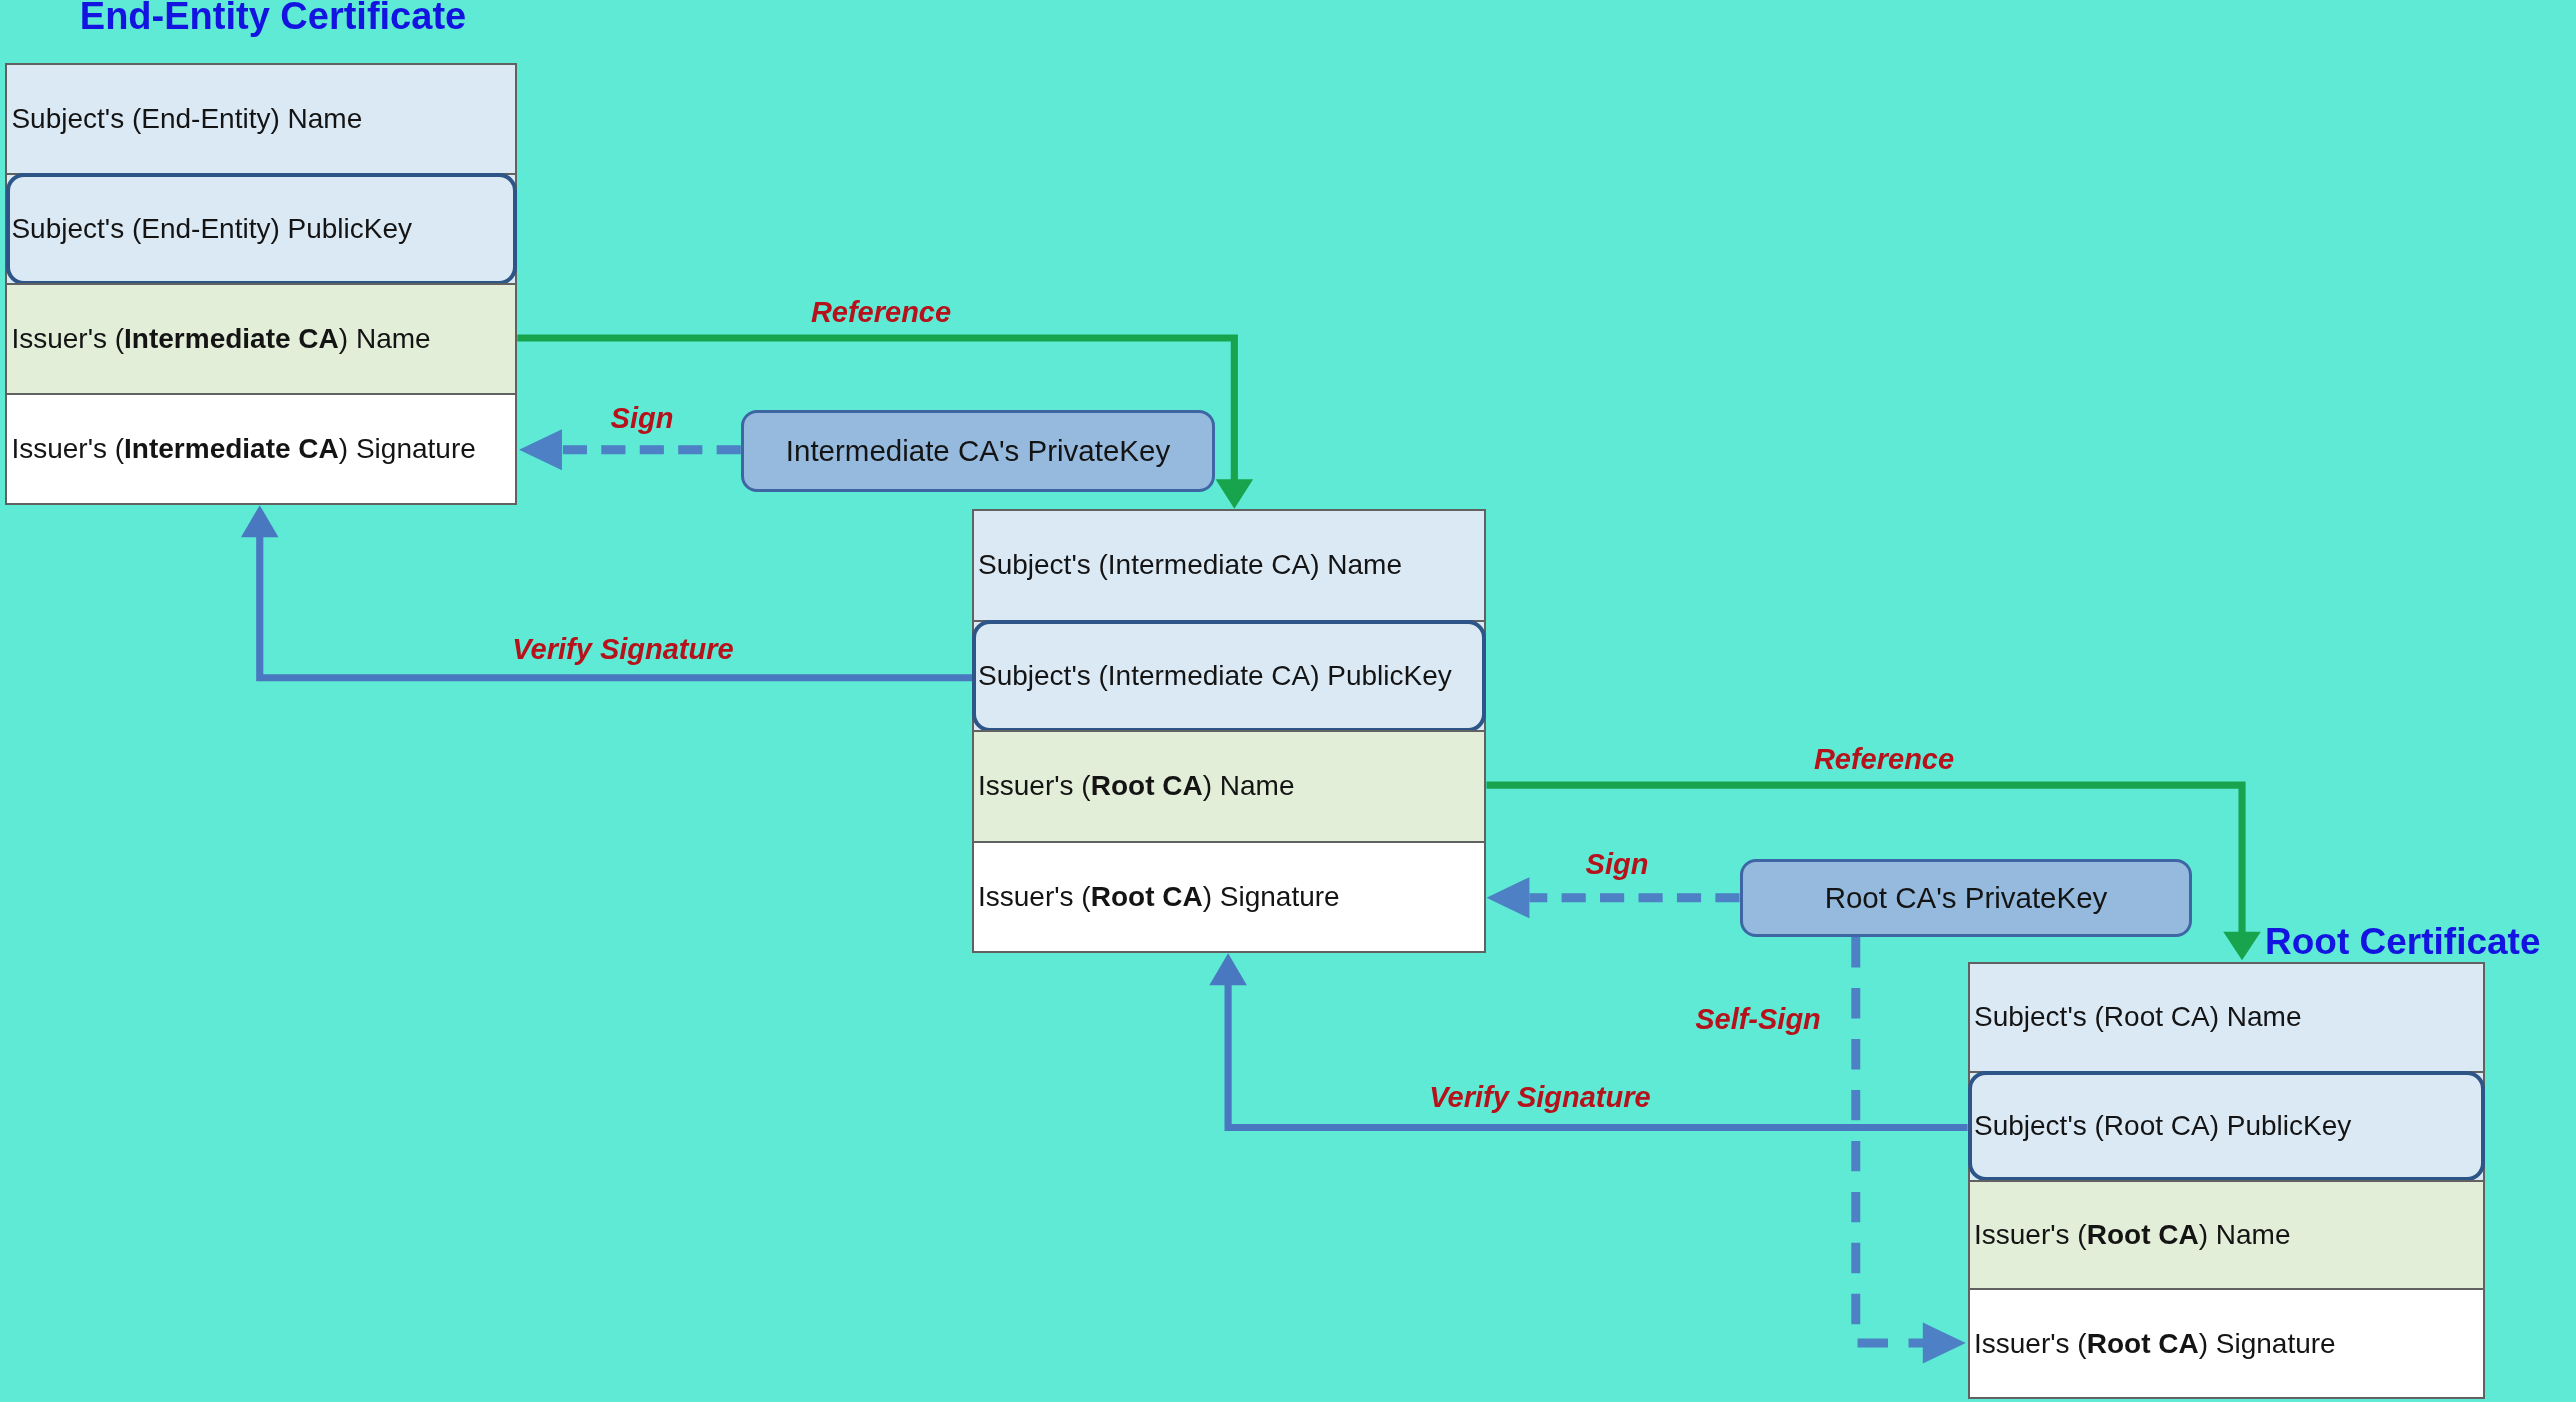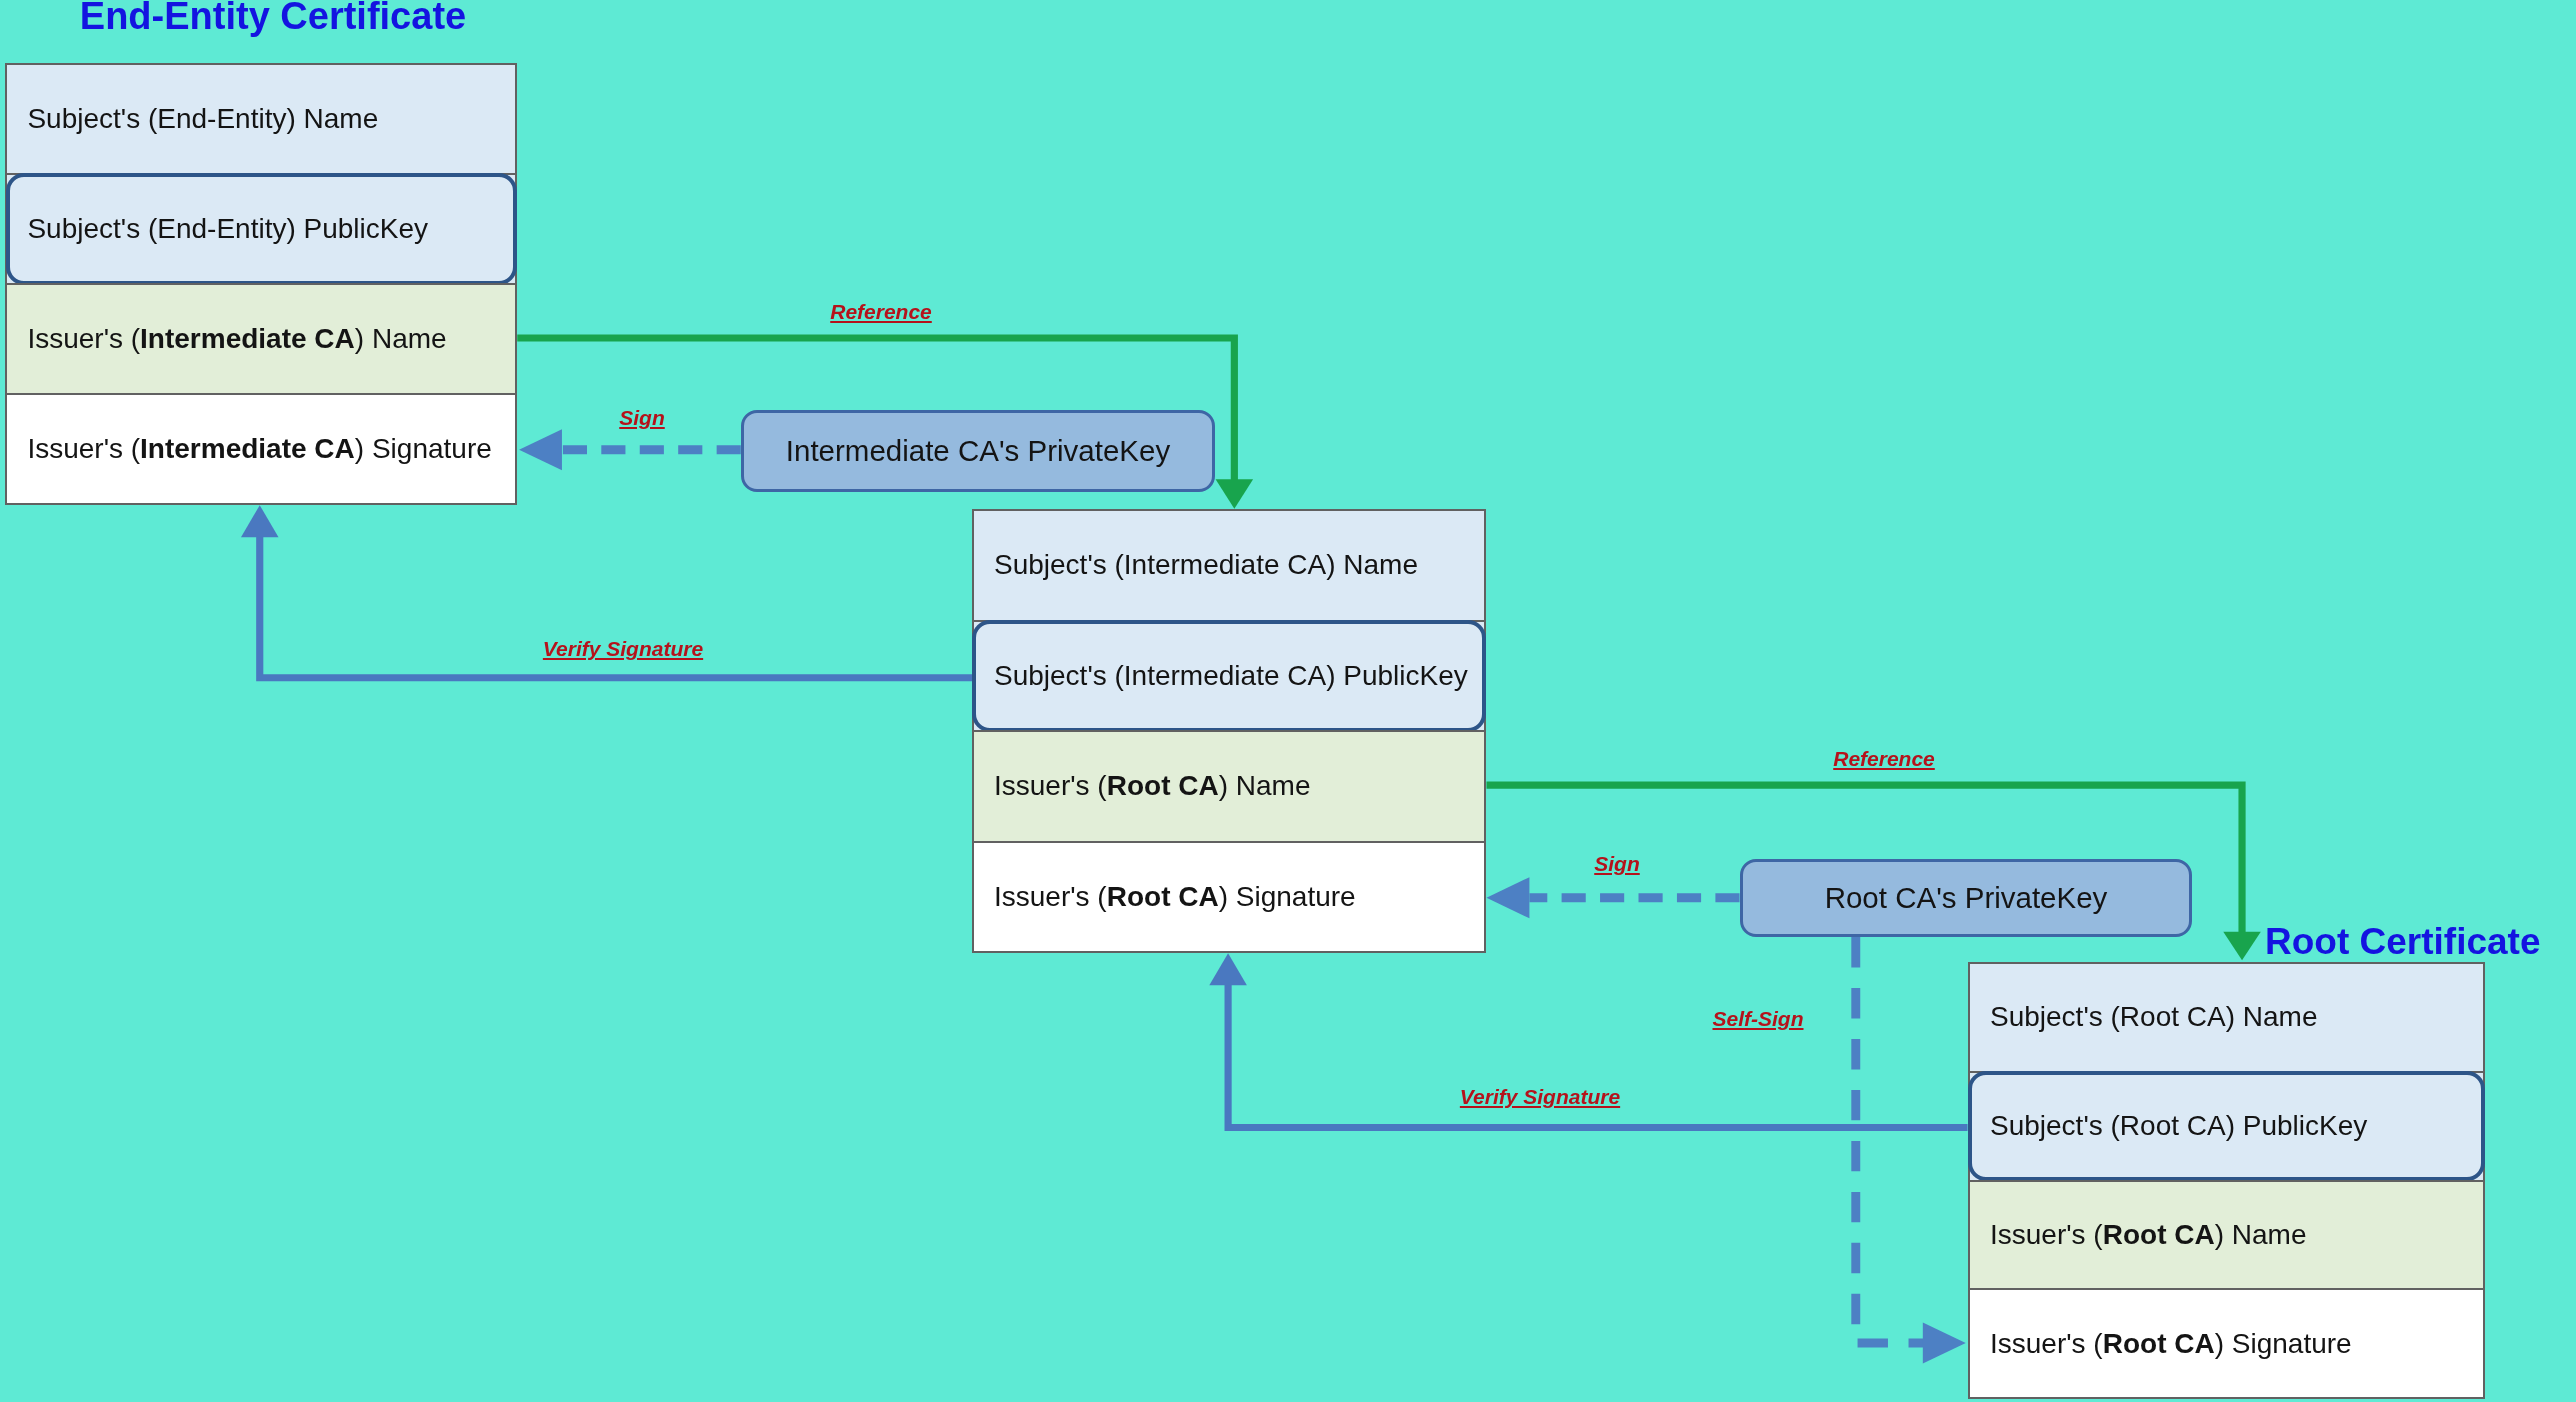--- a/index.html
+++ b/index.html
@@ -1,34 +1,34 @@
 <!DOCTYPE html>
 <html style="font-size:14.3px"><head>
 <meta charset="utf-8">
 <style>
   html,body{margin:0;padding:0;background:#000;}
   .stage{position:relative;width:2576px;height:1402px;background:#5eead4;overflow:hidden;
          font-family:"Liberation Sans",sans-serif;}
   svg.arrows{position:absolute;left:0;top:0;width:2576px;height:1402px;}
   .cert{position:absolute;display:flex;flex-direction:column;border:2.7px solid #616161;
         box-sizing:border-box;background:#fff;}
-  .row{flex:1;display:flex;align-items:center;padding-left:20px;font-size:28px;color:#141414;
+  .row{flex:1;display:flex;align-items:center;padding-left:4px;font-size:28px;color:#141414;
        position:relative;box-sizing:border-box;white-space:nowrap;}
   .row + .row{border-top:2.7px solid #616161;}
   .row.blue{background:#dbe9f5;}
   .row.green{background:#e2eed8;}
   .row.white{background:#ffffff;}
   .row.pk::after{content:"";position:absolute;inset:-1.8px;border:4.5px solid #2d5588;
                  border-radius:18px;pointer-events:none;}
   .keybox{position:absolute;background:#95bade;border:3.6px solid #3e66a5;border-radius:16px;
           display:flex;align-items:center;justify-content:center;font-size:29.5px;color:#141414;
           box-sizing:border-box;white-space:nowrap;}
   .title{position:absolute;color:#1414e0;font-weight:bold;font-size:38px;white-space:nowrap;}
-  .alabel{position:absolute;color:#b5121b;font-weight:bold;font-style:italic;font-size:21px;
-          transform:translate(-50%,-50%);white-space:nowrap;text-decoration:underline;}
+  .alabel{position:absolute;color:#b5121b;font-weight:bold;font-style:italic;font-size:29px;
+          transform:translate(-50%,-50%);white-space:nowrap;}
   #ee-title{left:27px;top:-5.4px;width:492px;text-align:center;}
   #int-title{left:1274px;top:437px;font-size:37px;}
   #root-title{left:2265px;top:921px;font-size:37px;text-align:center;}
   #cert-ee{left:5.4px;top:63px;width:512px;height:442px;}
   #cert-int{left:972px;top:509px;width:514px;height:444px;text-align:center;}
   #cert-root{left:1968px;top:962px;width:517px;height:437px;}
   #kb-int{left:741px;top:410px;width:474px;height:82px;}
   #kb-root{left:1740px;top:859px;width:452px;height:78px;}
   #lbl-ref1{left:881px;top:312px;}
   #lbl-sign1{left:642px;top:418px;}

